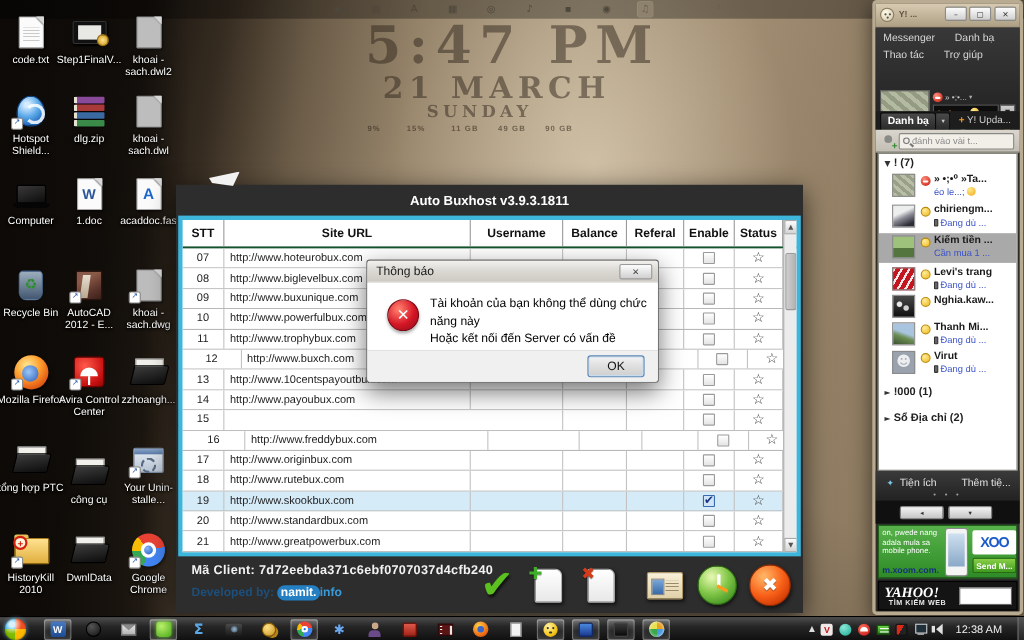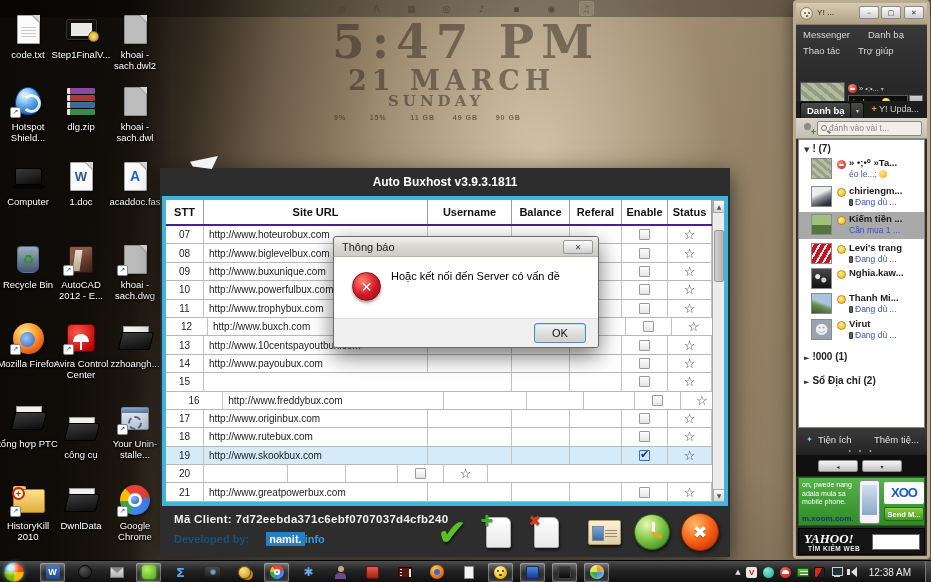--- a/index.html
+++ b/index.html
@@ -92,41 +92,41 @@
   .k-chrome .cr::before{content:"";position:absolute;left:8px;top:8px;width:14px;height:14px;border-radius:50%;background:#fff;}
   .k-chrome .cr::after{content:"";position:absolute;left:11px;top:11px;width:8px;height:8px;border-radius:50%;
     background:radial-gradient(circle at 35% 30%,#8ab8f8,#1a5ac8);}
 
   
   .appwin{position:absolute;left:160px;top:168px;width:570px;height:389px;background:#2d2d2d;
     box-shadow:0 6px 22px rgba(0,0,0,.65);z-index:10;}
   .apptitle{height:28px;line-height:28px;text-align:center;color:#fff;font-size:12px;font-weight:bold;}
   .tframe{position:absolute;left:2px;top:28px;width:566px;height:310px;background:#3eb6dc;}
   .tbl{position:absolute;left:4px;top:4px;width:558px;height:302px;background:#fff;overflow:hidden;}
-  .thead{display:flex;height:26px;border-bottom:2px solid #4c1d95;}
+  .thead{display:flex;height:26px;border-bottom:2px solid #14532d;}
   .th{display:flex;align-items:center;justify-content:center;font-size:11px;font-weight:bold;color:#111;
     border-right:1px solid #9a9a9a;}
   .trow{display:flex;height:18.4px;border-bottom:1px solid #b8b8b8;background:#fff;}
   .trow.sel{background:#d5ebf8;}
   .td{display:flex;align-items:center;font-size:10px;color:#222;border-right:1px solid #c2c2c2;overflow:hidden;white-space:nowrap;}
   .td.c{justify-content:center;}
   .td.url{padding-left:5px;}
   .cb{width:11px;height:11px;border:1px solid #9a9a9a;border-radius:1px;background:linear-gradient(#fff,#e4e4e4);position:relative;}
   .cb.on{border-color:#3a6ab0;background:#cfe4f7;}
   .cb.on::after{content:"\2714";position:absolute;left:0px;top:-3px;font-size:11px;color:#16337a;font-family:"DejaVu Sans",sans-serif;}
   .star{font-family:"DejaVu Sans",sans-serif;font-size:13px;color:#3a3a3a;line-height:1;}
   .vscroll{position:absolute;right:0;top:0;width:12px;height:302px;background:#ececec;border-left:1px solid #aaa;}
   .sbtn{position:absolute;left:0;width:12px;height:13px;background:linear-gradient(#fdfdfd,#d4d4d4);border:1px solid #aaa;
     font-size:6px;color:#555;text-align:center;line-height:12px;font-family:"DejaVu Sans",sans-serif;}
   .sthumb{position:absolute;left:1px;top:30px;width:10px;height:52px;background:linear-gradient(90deg,#cfcfcf,#b2b2b2);
     border:1px solid #999;border-radius:2px;}
   .appfoot{position:absolute;left:0;bottom:0;width:570px;height:51px;background:#2d2d2d;}
   .maclient{position:absolute;left:14px;top:7px;font-size:11.5px;font-weight:bold;color:#f2f2f2;letter-spacing:.3px;}
   .devline{position:absolute;left:14px;top:27px;font-size:11px;font-weight:bold;color:#1c4f7c;}
-  .devline .brand{background:#2580c3;color:#fff;padding:1px 3px;border-radius:0;margin-left:14px;}
+  .devline .brand{background:#2580c3;color:#fff;padding:1px 3px;border-radius:7px;}
   .devline .brand2{color:#3a9ad9;}
   .fbtn{position:absolute;top:6px;width:40px;height:40px;display:flex;align-items:center;justify-content:center;cursor:pointer;}
   .fb-check{font-family:"DejaVu Sans",sans-serif;font-size:36px;font-weight:bold;color:#5cc021;text-shadow:1px 2px 2px rgba(0,0,0,.6),0 0 1px #2a7005;}
   .fb-page{width:25px;height:31px;background:linear-gradient(#ffffff,#e8e8e8);border:1px solid #b0b0b0;border-radius:2px 6px 2px 2px;
     position:relative;box-shadow:1px 2px 3px rgba(0,0,0,.55);}
   .fb-badge{position:absolute;left:-6px;top:-6px;font-family:"DejaVu Sans",sans-serif;font-size:15px;font-weight:bold;text-shadow:0 1px 1px rgba(0,0,0,.4);}
   .fb-card .cardA{width:33px;height:25px;background:linear-gradient(#f8f0d8,#e0d0a8);border:1px solid #b09868;border-radius:2px;
     position:relative;box-shadow:1px 2px 3px rgba(0,0,0,.55);}
   .fb-card .cardA::before{content:"";position:absolute;left:3px;top:5px;width:10px;height:13px;background:linear-gradient(#7aa8d8,#3a6aa8);border:1px solid #888;}
   .fb-card .cardA::after{content:"";position:absolute;left:16px;right:3px;top:7px;height:10px;
@@ -535,21 +535,21 @@
               <div class="td" style="width: 58px;"></div>
               <div class="td" style="width: 52px;"></div>
               <div class="td c" style="width: 46px;">
                 <span class="cb"></span>
               </div>
               <div class="td c" style="width: 44px;">
                 <span class="star">☆</span>
               </div>
             </div>
             <div class="trow">
-              <div class="td c" style="width: 42px;">12</div>
+              <div class="td c" style="width: 54px;">12</div>
               <div class="td url" style="width: 224px;">http://www.buxch.com</div>
               <div class="td" style="width: 84px;"></div>
               <div class="td" style="width: 58px;"></div>
               <div class="td" style="width: 52px;"></div>
               <div class="td c" style="width: 46px;">
                 <span class="cb"></span>
               </div>
               <div class="td c" style="width: 44px;">
                 <span class="star">☆</span>
               </div>
@@ -640,20 +640,21 @@
               <div class="td" style="width: 52px;"></div>
               <div class="td c" style="width: 46px;">
                 <span class="cb on"></span>
               </div>
               <div class="td c" style="width: 44px;">
                 <span class="star">☆</span>
               </div>
             </div>
             <div class="trow">
               <div class="td c" style="width: 38px;">20</div>
+              <div class="td url" style="width: 224px;">http://www.standardbux.com</div>
               <div class="td" style="width: 84px;"></div>
               <div class="td" style="width: 58px;"></div>
               <div class="td" style="width: 52px;"></div>
               <div class="td c" style="width: 46px;">
                 <span class="cb"></span>
               </div>
               <div class="td c" style="width: 44px;">
                 <span class="star">☆</span>
               </div>
             </div>
@@ -708,20 +709,21 @@
         </div>
     </div>
   </div>
 
   <div class="dlg">
     <div class="dlg-title">Thông báo</div>
     <div class="dlg-x g">✕</div>
     <div class="dlg-body">
       <div class="err">✕</div>
       <div class="dlg-msg">
+        <div>Tài khoản của bạn không thể dùng chức năng này</div>
         <div>Hoặc kết nối đến Server có vấn đề</div>
       </div>
     </div>
     <div class="dlg-foot">
       <div class="okbtn">OK</div>
     </div>
   </div>
 
   <div class="ym">
     <div class="ym-title">

